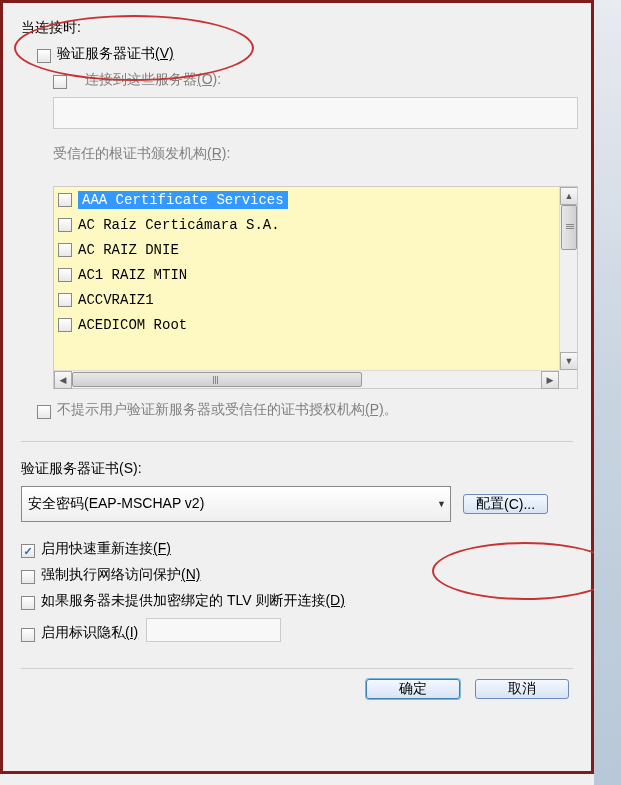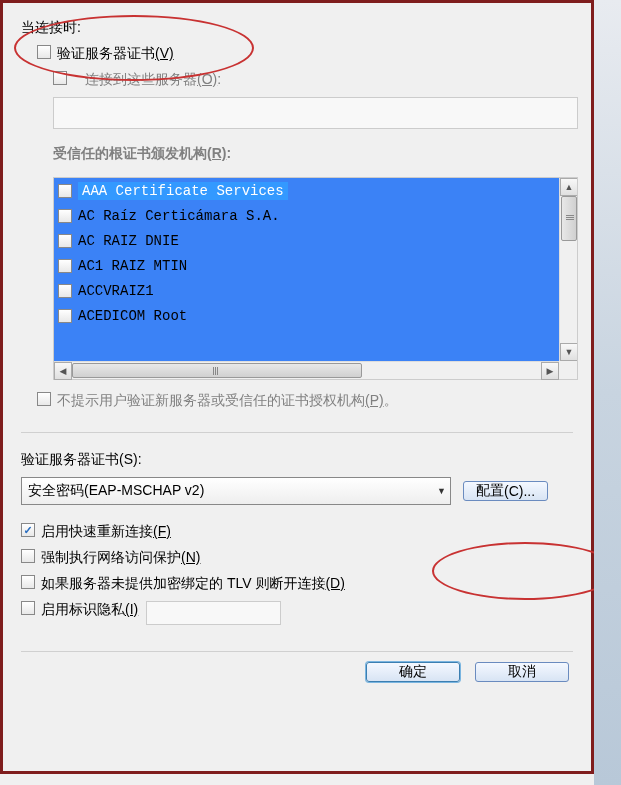--- a/index.html
+++ b/index.html
@@ -27,21 +27,21 @@
       height: 785px;
       background: linear-gradient(to bottom, #e8ebf0 0%, #c8d4e0 50%, #b8c8d8 100%);
     }
     .section-label {
       color: #000;
       margin-bottom: 8px;
       font-size: 14px;
     }
     .checkbox-row {
       display: flex;
-      align-items: flex-start;
+      align-items: flex-end;
       margin-bottom: 8px;
     }
     .checkbox-row.indented {
       margin-left: 16px;
     }
     .checkbox-row.indented2 {
       margin-left: 32px;
       gap: 12px;
     }
     .checkbox {
@@ -77,21 +77,21 @@
       border: 1px solid #ccc;
       background: #f8f8f8;
       margin-left: 32px;
       margin-bottom: 16px;
       padding: 4px;
     }
     .listbox-container {
       margin-left: 32px;
       width: 525px;
       border: 1px solid #ccc;
-      background: #3b82f6;
+      background: #fef9c3;
       position: relative;
     }
     .listbox {
       height: 183px;
       overflow: hidden;
       position: relative;
     }
     .list-items {
       padding: 0;
     }
@@ -212,21 +212,21 @@
       margin: 22px 0 18px 0;
     }
     .auth-row {
       display: flex;
       align-items: center;
       gap: 12px;
       margin-bottom: 18px;
     }
     .combobox {
       width: 430px;
-      height: 28px;
+      height: 36px;
       border: 1px solid #888;
       background: linear-gradient(to bottom, #fff, #eee);
       display: flex;
       align-items: center;
       padding: 0 6px;
       position: relative;
       font-size: 14px;
     }
     .combo-arrow {
       position: absolute;
@@ -305,21 +305,21 @@
 
   <div class="checkbox-row indented2">
     <span class="checkbox"></span>
     <span class="cb-label disabled">
       <span>连接到这些服务器</span><span class="shortcut">(O)</span>:
     </span>
   </div>
 
   <input class="text-input" type="text" disabled="" value="" style="">
 
-  <div style="margin-left:32px; margin-bottom:14px;font-weight:bold;">
+  <div style="margin-left:32px; margin-bottom:23px;">
     <span class="cb-label disabled">
       <span>受信任的根证书颁发机构</span><span class="shortcut">(R)</span>:
     </span>
   </div>
 
   <div class="listbox-container">
     <div class="listbox">
       <div class="list-items">
         <div class="list-item selected">
           <span class="list-checkbox"></span>

